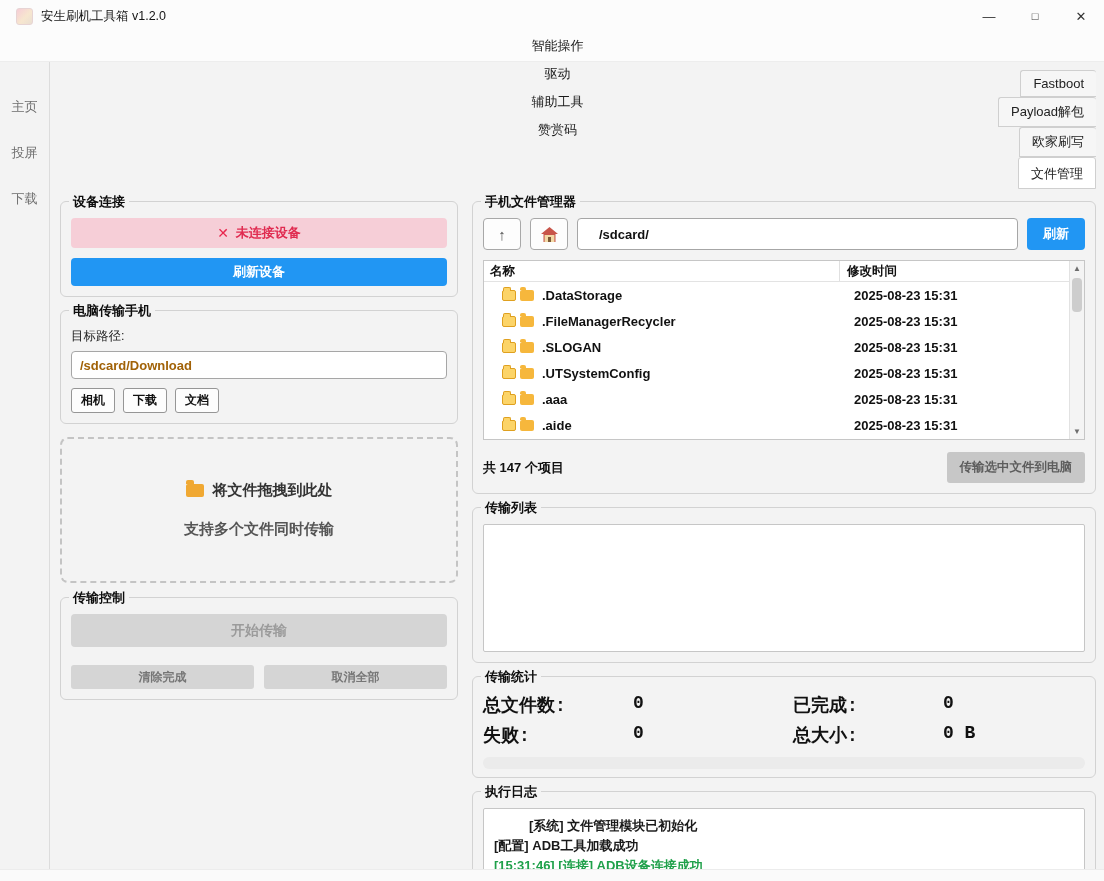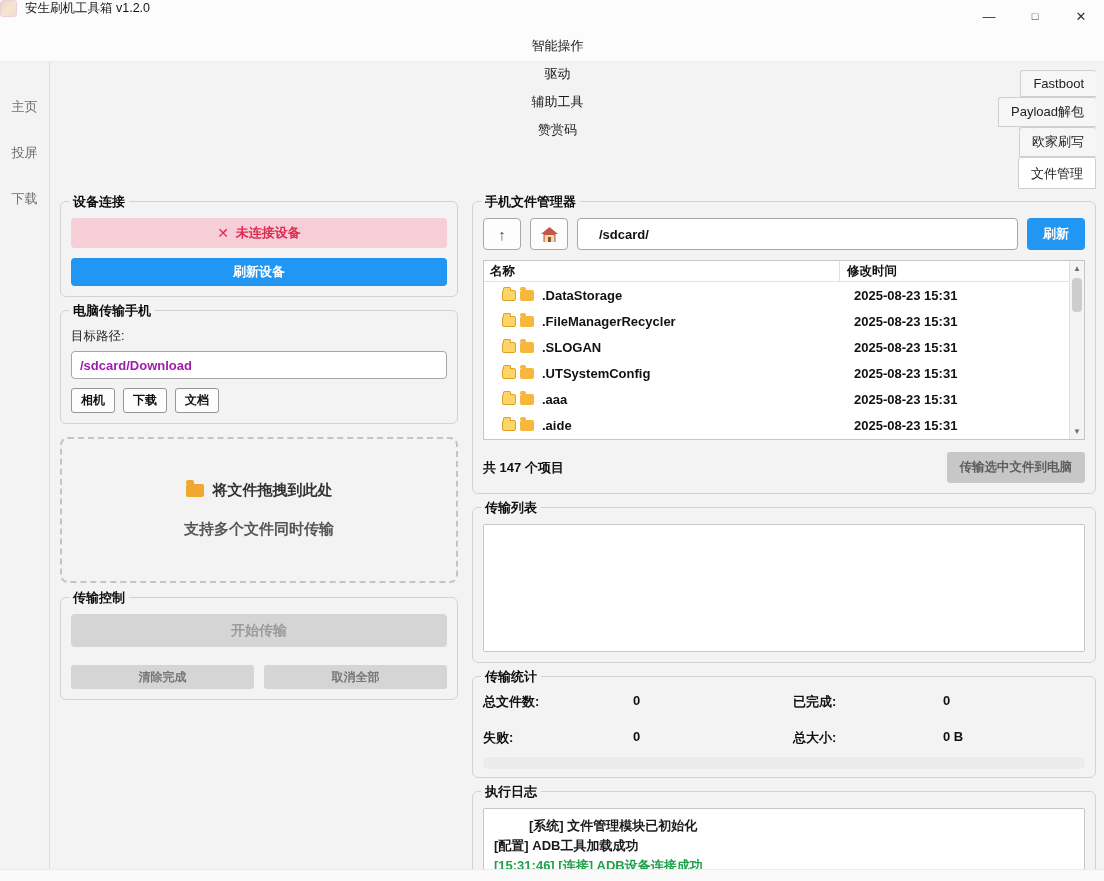--- a/index.html
+++ b/index.html
@@ -3,21 +3,21 @@
 <meta charset="utf-8">
 <style>
   * { box-sizing: border-box; }
   html,body { margin:0; padding:0; }
   body {
     width:1104px; height:881px; overflow:hidden;
     font-family:"Liberation Sans","DejaVu Sans",sans-serif;
     font-size:13px; color:#111; background:#f3f3f3; position:relative;
   }
   
-  .titlebar { height:32px; background:#fcfcfc; display:flex; align-items:flex-start; padding-left:0; }
+  .titlebar { height:32px; background:#fcfcfc; display:flex; align-items:center; padding-left:16px; }
   .app-icon { width:17px; height:17px; border-radius:3px; margin-right:8px;
     background:linear-gradient(135deg,#f6cdd6 0%,#f7e6cf 55%,#eadfd2 100%); border:1px solid #e7d4d4; }
   .title { font-size:12.5px; color:#151515; }
   .win-controls { margin-left:auto; display:flex; height:32px; }
   .win-btn { width:46px; height:32px; display:flex; align-items:center; justify-content:center; font-size:13px; color:#333; cursor:pointer; }
   .win-btn.max { font-size:11px; }
   
   .menubar { height:30px; background:#fcfcfc; display:flex; align-items:center; padding-left:11px; border-bottom:1px solid #ededed;flex-direction:column; }
   .menu-item { padding:5px 13px; color:#1a1a1a; cursor:pointer; }
   
@@ -42,21 +42,21 @@
   .group-title { position:absolute; top:-9px; left:8px; background:#f3f3f3; padding:0 4px;
     font-weight:700; font-size:13px; color:#0d0d0d; }
   
   .status-btn { height:30px; background:#f6ced7; color:#e02b50; font-weight:700; border-radius:4px;
     display:flex; align-items:center; justify-content:center; gap:7px; cursor:pointer; }
   .status-x { font-size:14px; color:#e8254c; font-weight:700; }
   .btn-blue { height:28px; background:#2196f3; color:#fff; font-weight:700; border-radius:4px;
     display:flex; align-items:center; justify-content:center; margin-top:10px; cursor:pointer; }
   .field-label { font-size:12.5px; color:#222; margin:1px 0 6px; }
   .text-input { width:100%; height:28px; border:1px solid #a6a6a6; border-radius:4px; padding:0 8px;
-    font-weight:700; font-size:13px; background:#fff; color:#a21caf; font-family:inherit; }
+    font-weight:700; font-size:13px; background:#fff; color:#a16207; font-family:inherit; }
   .shortcut-row { display:flex; gap:8px; margin-top:9px; }
   .chip-btn { padding:3px 9px; border:1px solid #969696; border-radius:3px; background:#fdfdfd;
     font-weight:700; font-size:12px; cursor:pointer; }
   
   .dropzone { border:2px dashed #c4c4c4; border-radius:8px; height:146px; margin-bottom:14px;
     display:flex; flex-direction:column; align-items:center; justify-content:center; gap:20px; cursor:pointer; }
   .drop-line1 { display:flex; align-items:center; gap:9px; font-weight:700; font-size:15px; color:#333; }
   .drop-line2 { font-weight:700; font-size:15px; color:#555; }
   
   .fold { position:relative; display:inline-block; width:18px; height:13px; background:#f0a832; border-radius:2px; flex:none; }
@@ -91,22 +91,22 @@
   .vscroll { position:absolute; top:0; right:0; bottom:0; width:15px; background:#f4f4f4; border-left:1px solid #e2e2e2; }
   .vs-arrow { height:15px; display:flex; align-items:center; justify-content:center; font-size:8px; color:#6d6d6d; cursor:pointer; }
   .vs-arrow.down { position:absolute; bottom:0; left:0; right:0; }
   .vs-thumb { position:absolute; top:17px; left:2px; right:2px; height:34px; background:#cdcdcd; border-radius:4px; cursor:pointer; }
   .fm-footer { display:flex; align-items:center; justify-content:space-between; margin-top:12px; }
   .fm-count { font-weight:700; }
   .btn-gray { background:#c7c7c7; color:#5d5d5d; font-weight:700; font-size:12.5px; padding:7px 13px;
     border-radius:3px; cursor:pointer; }
   
   .white-panel { background:#fff; border:1px solid #c6c6c6; border-radius:2px; height:128px; }
-  .stats-grid { display:grid; grid-template-columns:150px 160px 150px 1fr; row-gap:18px;
-    font-weight:700; font-size:13px; padding-top:2px; }
+  .stats-grid { display:grid; grid-template-columns:150px 160px 150px 1fr; row-gap:6px;
+    font-weight:700; font-size:18px; padding-top:2px;font-family:Liberation Mono, monospace; }
   .progress { margin-top:10px; height:12px; background:#ebebeb; border-radius:6px; }
   .log-panel { background:#fff; border:1px solid #c6c6c6; border-radius:2px; height:150px;
     padding:7px 10px; font-weight:700; font-size:13px; line-height:1.55; overflow:hidden; }
   
   .bottom-bar { position:absolute; left:0; right:0; bottom:0; height:12px; background:#fafafa; border-top:1px solid #ececec; }
 </style>
 </head>
 <body>
 
 <div class="titlebar">

